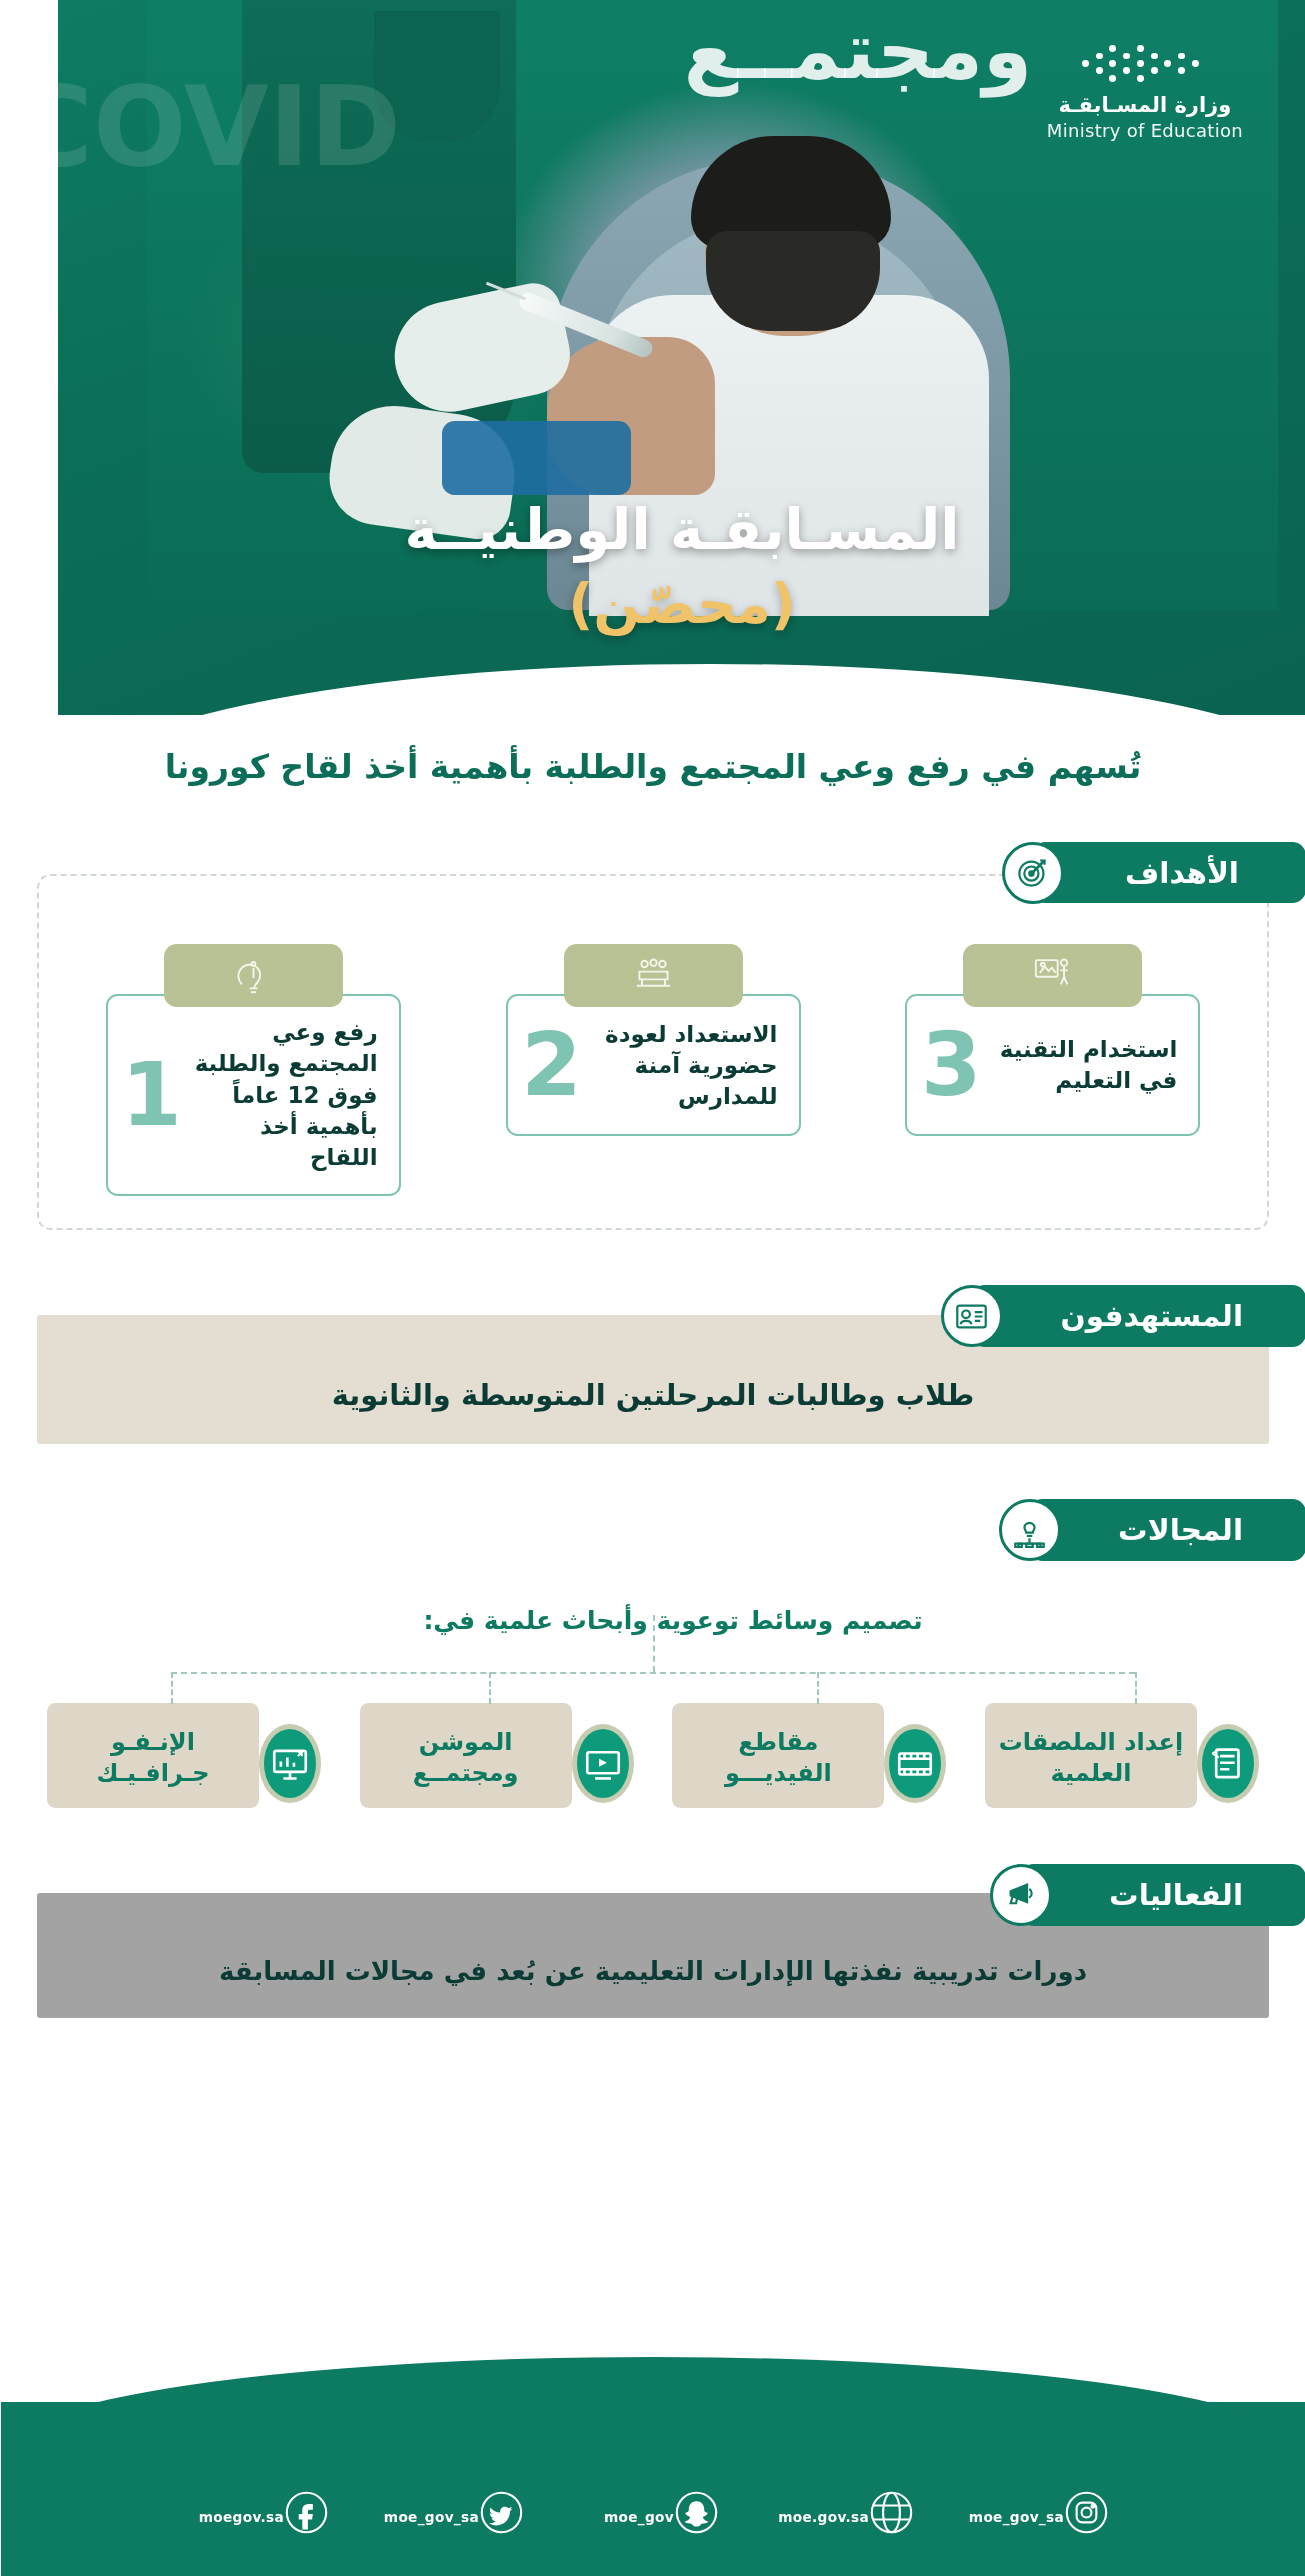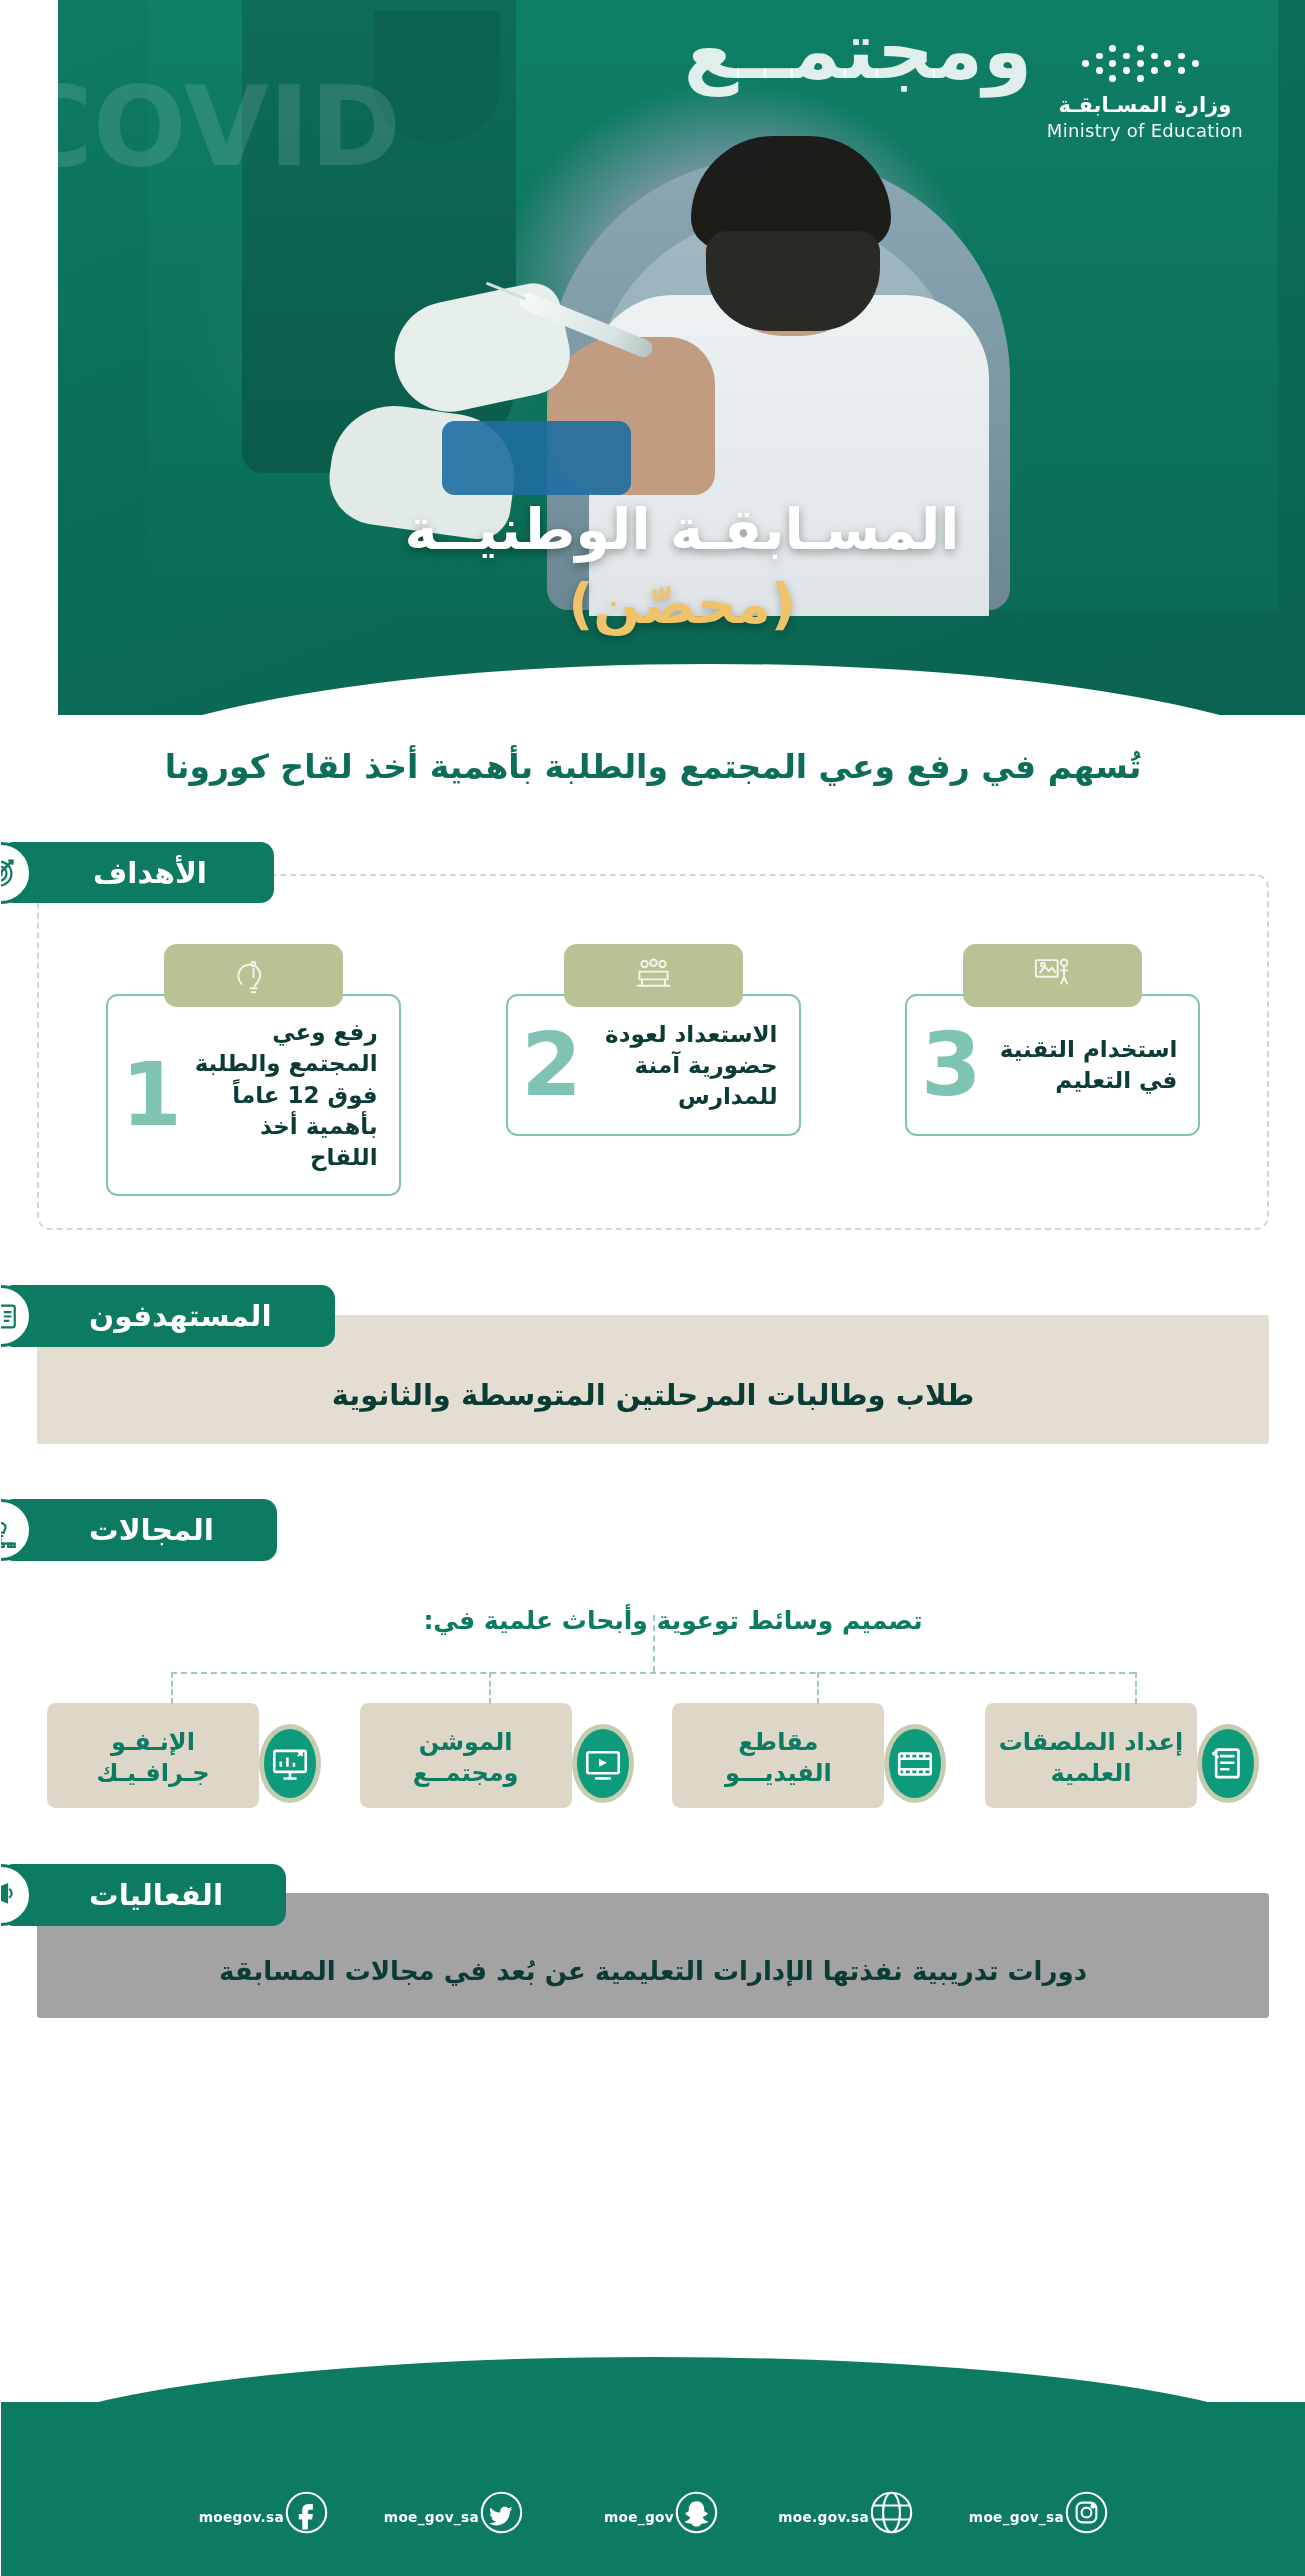--- a/index.html
+++ b/index.html
@@ -130,21 +130,21 @@
   }
 
   
   .tagline{
     text-align:center; color:#0c6e58; font-size: 33px; font-weight: 800;
     margin-top: 32px;
   }
 
   
   .section { position: relative; margin-top: 47px; }
-  .pill-row { position: relative; height: 79px; display:flex; justify-content:flex-end; align-items:center; z-index: 4;}
+  .pill-row { position: relative; height: 79px; display:flex; justify-content:flex-start; align-items:center; z-index: 4;}
   .pill {
     background:#0d7a62; color:#fff; font-size: 29.5px; font-weight:800;
     border-radius: 13.7px; padding: 13.7px 63px 13.7px 89px; min-width: 274px; text-align:center;
     position:relative;
   }
   .pill-icon{
     position:absolute; left: -30.5px; top: 50%; transform: translateY(-50%);
     width: 62px; height: 62px; border-radius: 50%; background:#fff;
     border: 3.7px solid #0d7a62; display:flex; align-items:center; justify-content:center;
   }

